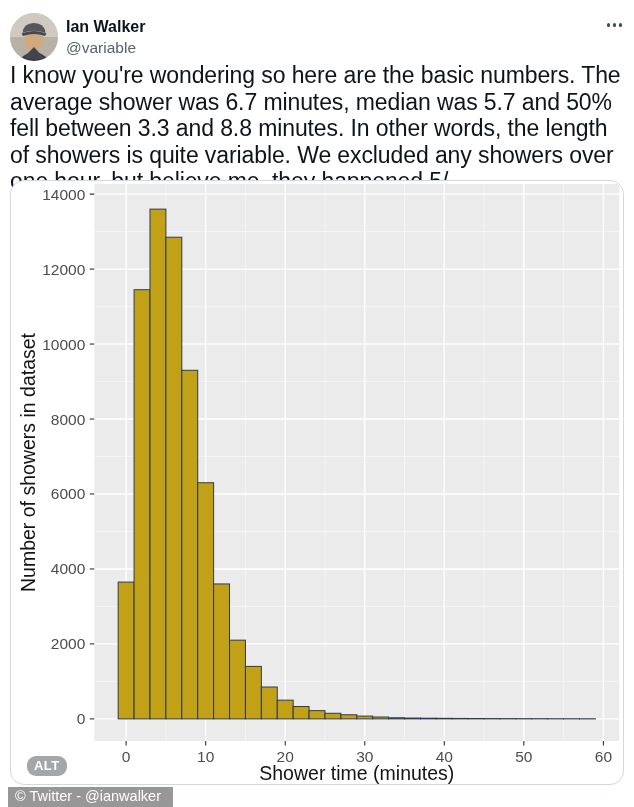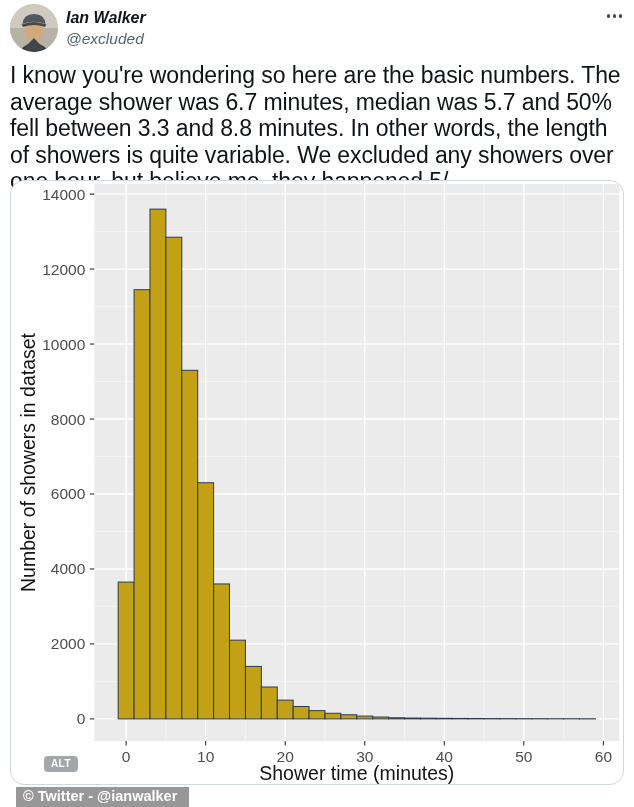--- a/index.html
+++ b/index.html
@@ -4,21 +4,21 @@
 <style>
   * { margin: 0; padding: 0; box-sizing: border-box; }
   html, body { width: 634px; height: 807px; }
   body {
     position: relative;
     background: #ffffff;
     font-family: "Liberation Sans", sans-serif;
     overflow: hidden;
     width: 634px; height: 807px;
   }
-  .tweet-header { position: absolute; left: 10px; top: 3px; width: 614px; height: 52px; font-style: italic; }
+  .tweet-header { position: absolute; left: 10px; top: 12px; width: 614px; height: 52px; }
   .avatar {
     position: absolute; left: 0; top: 1px; width: 48px; height: 48px;
     border-radius: 50%; overflow: hidden; background: #c9c3b9; cursor: pointer;
   }
   .user-name {
     position: absolute; left: 56px; top: 4px;
     font-size: 16px; font-weight: bold; color: #0f1419; line-height: 21px;
   }
   .user-handle {
     position: absolute; left: 56px; top: 26px;
@@ -36,27 +36,27 @@
   }
   .media-card {
     position: absolute; left: 10px; top: 180px; width: 614px; height: 605px;
     border: 1px solid #cfd9de; border-radius: 14px; background: #ffffff;
     overflow: hidden; cursor: pointer;
   }
   .chart-svg { display: block; width: 612px; height: 603px; }
   .alt-badge {
     position: absolute; left: 16px; top: 575px;
     background: rgba(90, 95, 100, 0.55);
-    color: #ffffff; font-size: 10px; font-weight: bold; letter-spacing: 0.4px;
-    padding: 2px 7px 3px 7px; border-radius: 4px; cursor: pointer; margin-left: 17px;
+    color: #ffffff; font-size: 13px; font-weight: bold; letter-spacing: 0.4px;
+    padding: 2px 7px 3px 7px; border-radius: 9px; cursor: pointer;
   }
   .credit-bar {
-    position: absolute; left: 16px; top: 787px; height: 20px;
+    position: absolute; left: 8px; top: 787px; height: 20px;
     background: rgba(128, 128, 128, 0.82);
-    color: #ffffff; font-size: 14.5px; font-weight: bold;
+    color: #ffffff; font-size: 14.5px; font-weight: normal;
     line-height: 19px; padding: 0 12px 0 7px; white-space: nowrap;
   }
 </style>
 </head>
 <body>
 
 <div class="tweet-header">
   <div class="avatar">
     <svg width="48" height="48" viewBox="0 0 48 48">
       <defs>
@@ -69,21 +69,21 @@
         <rect y="24" width="48" height="24" fill="#b8b2a6"></rect>
         <ellipse cx="24" cy="27" rx="9.5" ry="11" fill="#d2a97f"></ellipse>
         <path d="M10 46 Q24 32 38 46 L38 48 L10 48 Z" fill="#383c41"></path>
         <path d="M24 34 q6 6 10 12 l-20 0 q4 -7 10 -12 Z" fill="#41464d"></path>
         <path d="M12.5 20 q1 -10 11.5 -10 q10.5 0 11.5 10 q-12 -4.5 -23 0 Z" fill="#52575e"></path>
         <path d="M11.5 20.5 q12 -5 25 0 l-1.5 2.5 q-11 -4 -22 0 Z" fill="#45494f"></path>
       </g>
     </svg>
   </div>
   <div class="user-name">Ian Walker</div>
-  <div class="user-handle">@excluded</div>
+  <div class="user-handle">@variable</div>
   <div class="more-button" aria-label="More">
     <i></i>
       <i></i>
       <i></i>
   </div>
 </div>
 
 <div class="tweet-text">I know you're wondering so here are the basic numbers. The average shower was 6.7 minutes, median was 5.7 and 50% fell between 3.3 and 8.8 minutes. In other words, the length of showers is quite variable. We excluded any showers over one hour, but believe me, they happened 5/</div>
 
 <div class="media-card">

